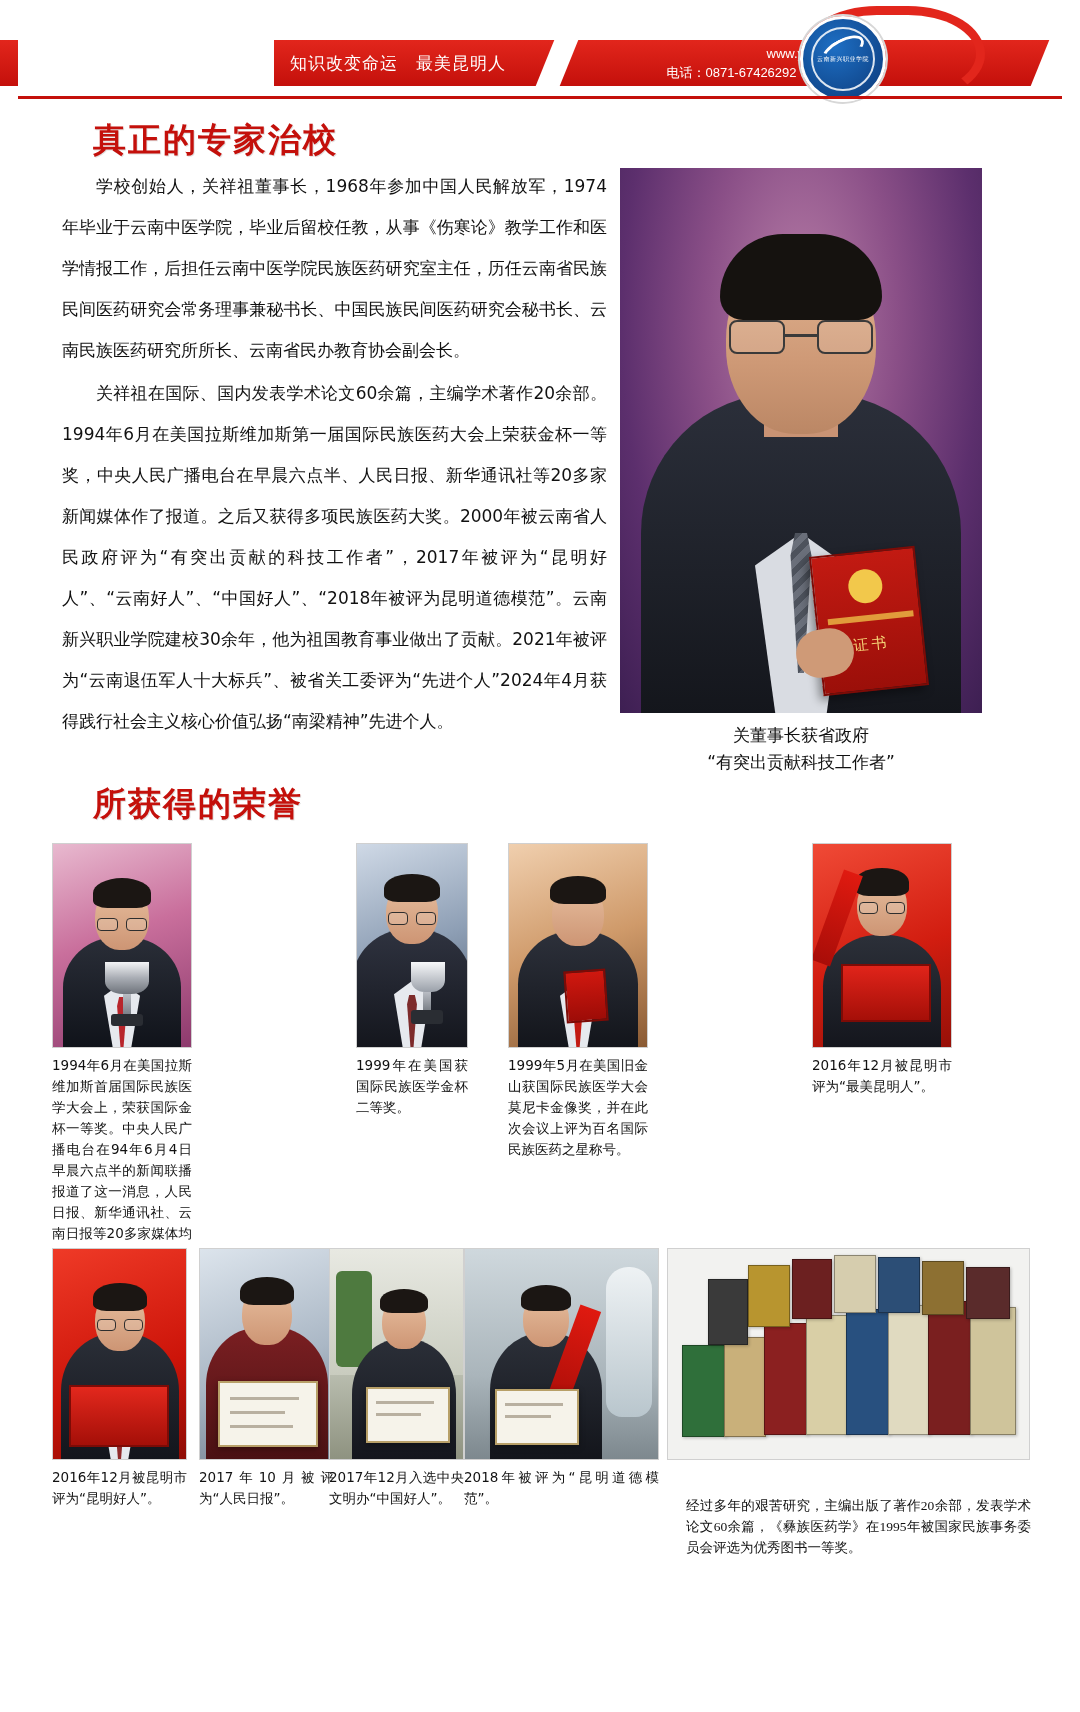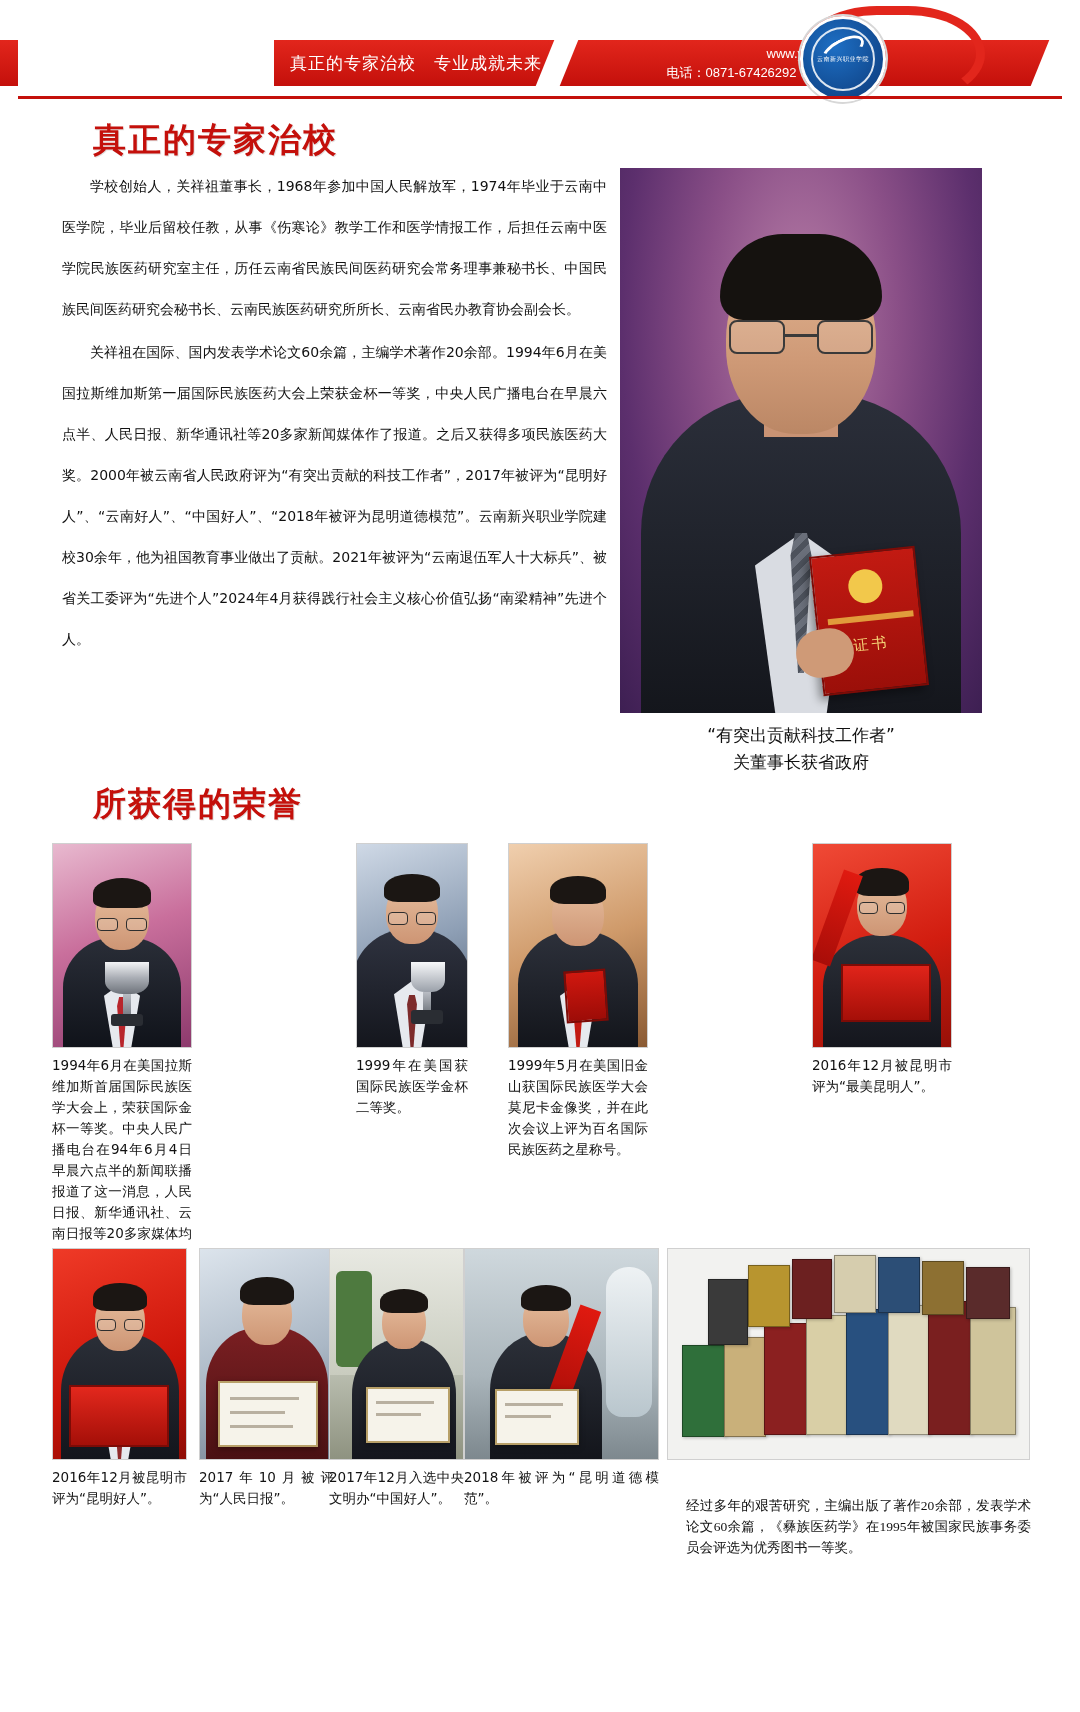--- a/index.html
+++ b/index.html
@@ -127,21 +127,21 @@
     text-shadow: 1px 1px 0 rgba(0,0,0,.12);
   }
   #title-expert { top: 118px; left: 93px; }
   #title-honors { top: 782px; left: 93px; }
 
   
   .body-col {
     position: absolute;
     top: 166px; left: 62px;
     width: 545px;
-    font-size: 14px;
+    font-size: 17px;
     line-height: 41px;
     color: #111;
     text-align: justify;
     font-family: "DejaVu Sans", "Liberation Sans", sans-serif;
   }
   .body-col p { margin: 0 0 2px 0; text-indent: 2em; }
 
   
   .portrait-wrap {
     position: absolute;
@@ -392,21 +392,21 @@
 </head>
 <body>
 
 <div class="page">
 
   <div class="header">
     <div class="hdr-red-bar"></div>
     <div class="hdr-red-bar2"></div>
     <div class="hdr-white-notch"></div>
     <div class="hdr-white-notch2"></div>
-    <div class="hdr-slogan">真正的专家治校　专业成就未来</div>
+    <div class="hdr-slogan">知识改变命运　最美昆明人</div>
     <div class="hdr-contact">
       <div>www.ynxzy.com</div>
       <div>电话：0871-67426292  67427009</div>
     </div>
     <div class="hdr-arc"></div>
     <div class="logo-circle">
       <div class="logo-inner">
         <div class="logo-swoosh"></div>
         <div class="logo-text">云南新兴职业学院</div>
       </div>
@@ -435,22 +435,22 @@
       <div class="p-bridge"></div>
     </div>
     <div class="p-cert">
       <div class="p-cert-emblem"></div>
       <div class="p-cert-line"></div>
       <div class="p-cert-title">证书</div>
     </div>
     <div class="p-hand"></div>
   </div>
   <div class="portrait-caption">
+    <div>关董事长获省政府</div>
     <div>“有突出贡献科技工作者”</div>
-    <div>关董事长获省政府</div>
   </div>
 
   <div class="sec-title" id="title-honors">所获得的荣誉</div>
 
   <div class="honor" style="top:843px; left:52px; width:140px;">
     <div class="honor-photo" style="height:205px; background:linear-gradient(160deg,#e8b9cf 0%,#c96f9c 45%,#8d3a6d 100%);">
       <div class="ph">
         <div class="ph-suit" style="width:118px;height:110px;"></div>
         <div class="ph-shirt" style="width:36px;height:64px;"></div>
         <div class="ph-tie" style="width:13px;height:50px;background:#b8252b;"></div>

